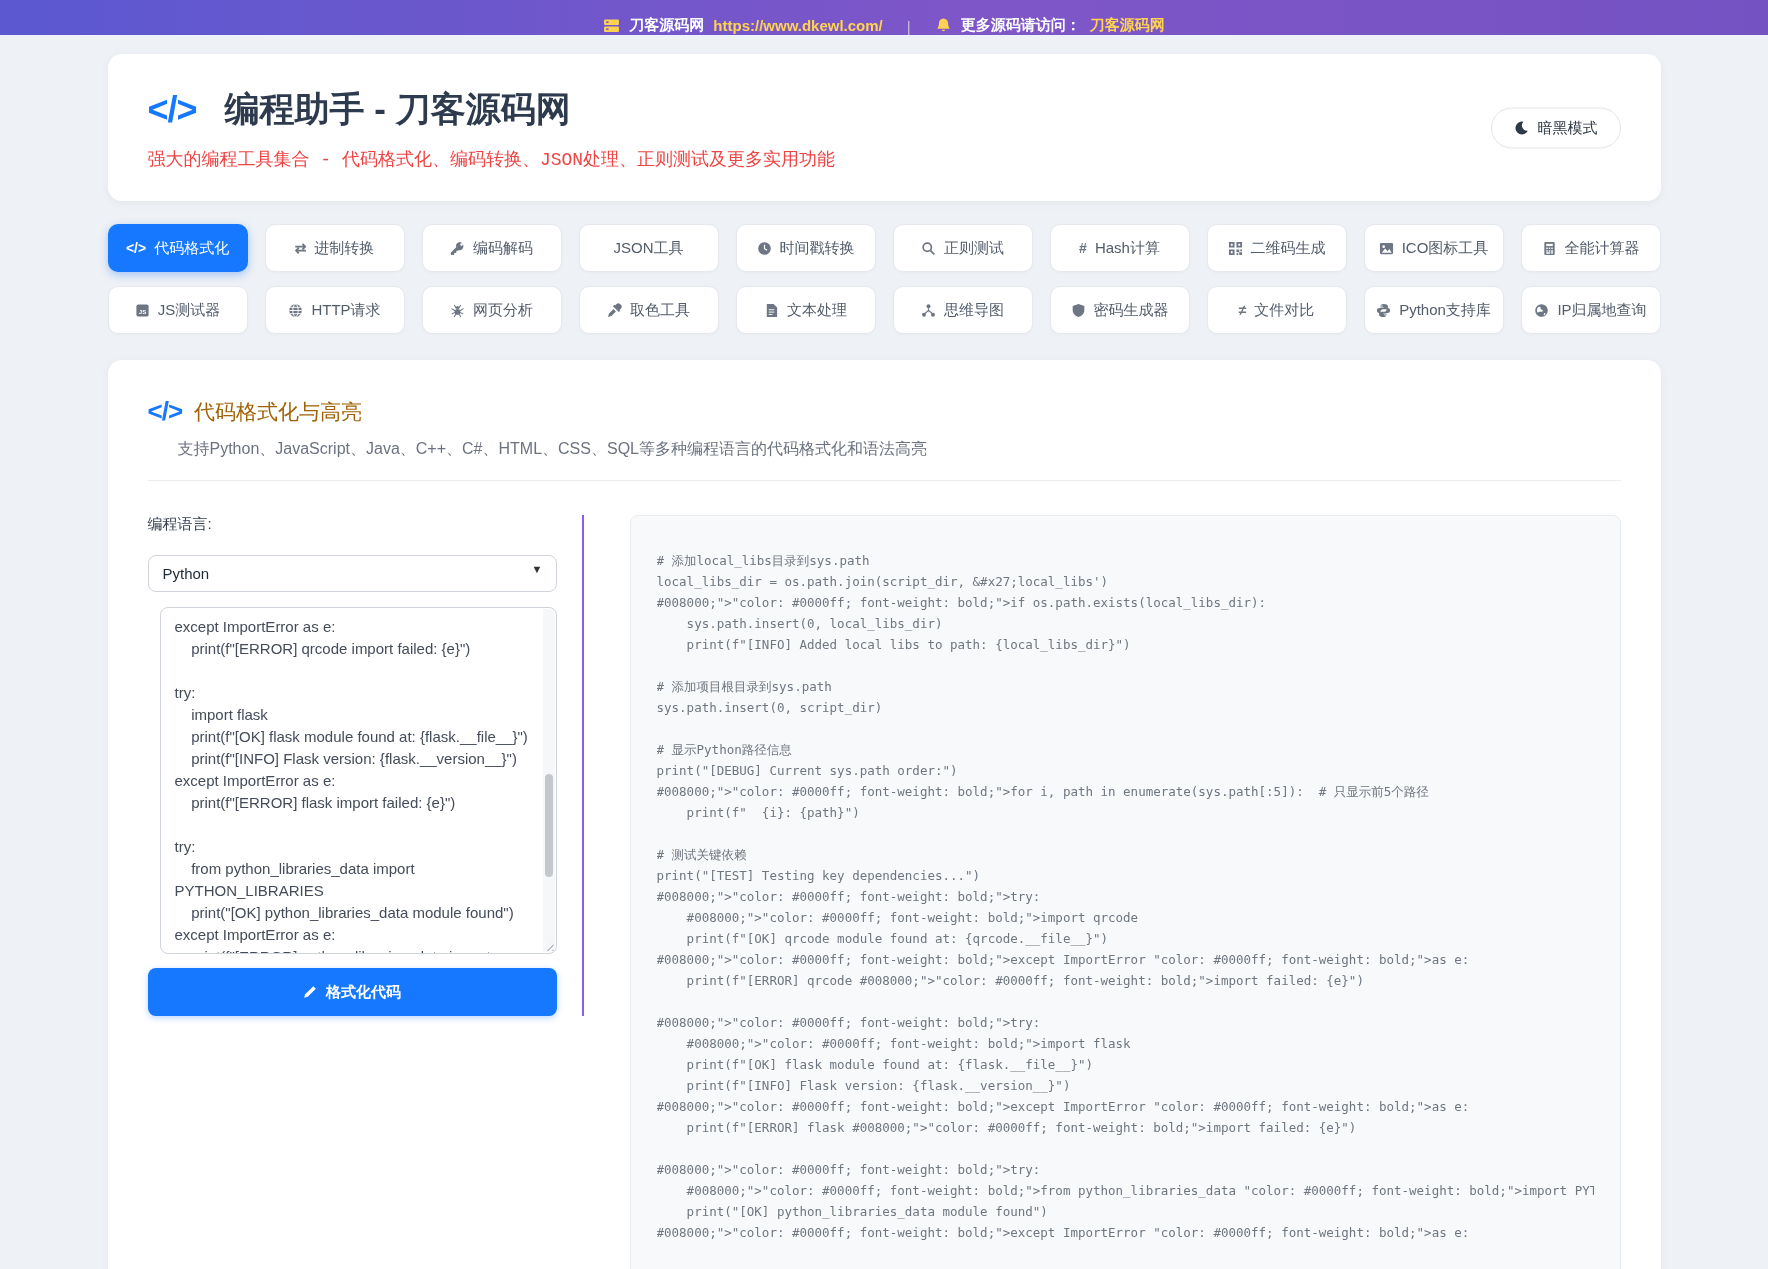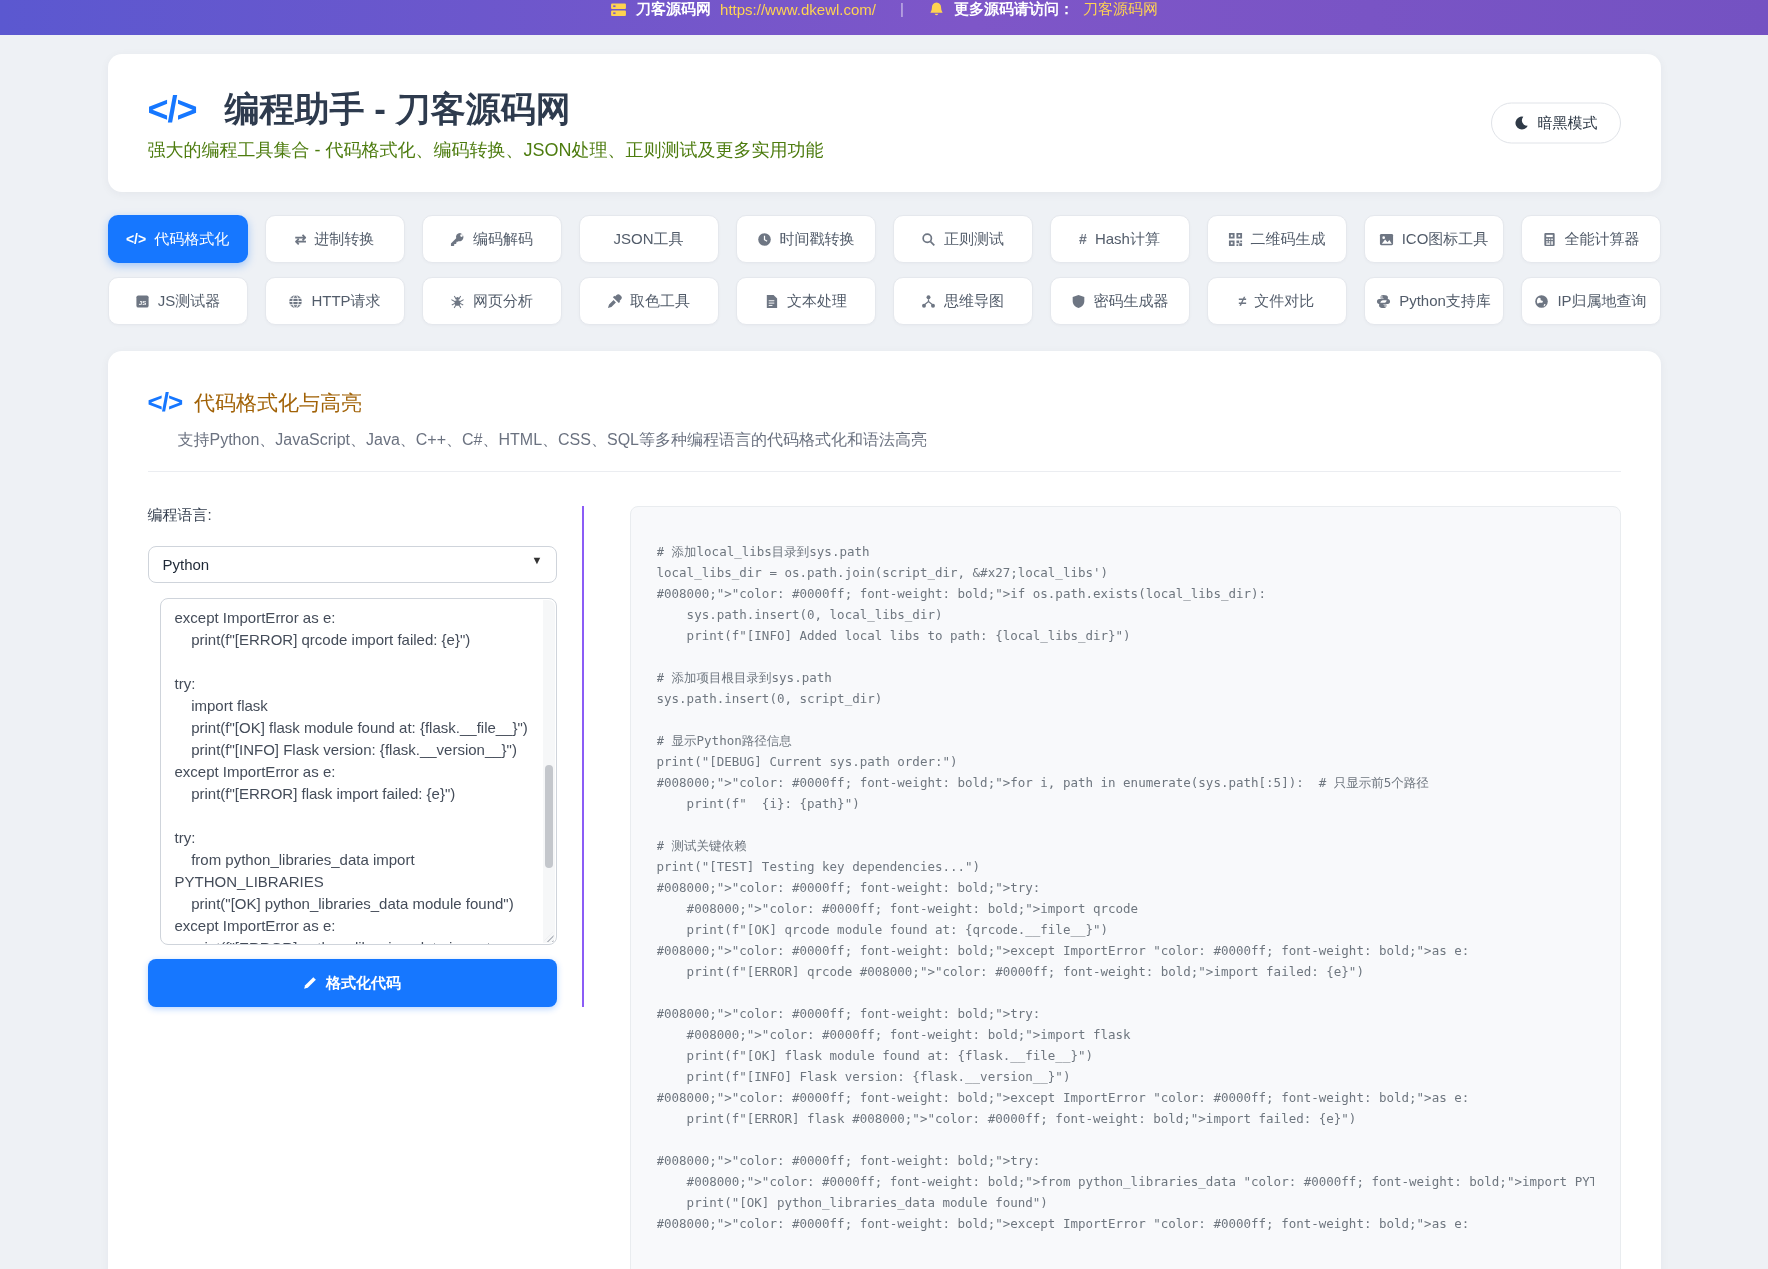--- a/index.html
+++ b/index.html
@@ -6,44 +6,44 @@
   html,body { width:1768px; height:1269px; overflow:hidden; }
   body {
     font-family: "Liberation Sans", sans-serif;
     background:#eef1f5;
     color:#2e3b4e;
   }
   
   .topbar{
     height:35px;
     background:linear-gradient(90deg, var(--topbar-start,#5b58d0) 0%, #7e56c8 55%, var(--topbar-end,#7452c2) 100%);
-    display:flex; align-items:flex-start; justify-content:center;
+    display:flex; align-items:flex-end; justify-content:center;
     gap:14px; font-size:15px; color:#fff; font-weight:600;
   }
   .topbar .ticon{ width:17px;height:17px; display:inline-flex; color:var(--yellow,#ffd351); }
   .topbar .ticon svg{width:100%;height:100%;}
-  .topbar a, .topbar .ylink{ color:var(--yellow,#ffd351); text-decoration:none; font-weight:400; cursor:pointer;}
+  .topbar a, .topbar .ylink{ color:var(--yellow,#ffd351); text-decoration:none; font-weight:700; cursor:pointer;}
   .topbar .sep{ color:rgba(255,255,255,.6); font-weight:400; margin:0 10px;}
   .topbar .grp{ display:flex; align-items:center; gap:9px;}
   
   .container{ width:1553px; margin:0 auto; }
   .card{
     background:#fff; border-radius:14px;
     box-shadow:0 2px 10px rgba(30,40,60,.05);
   }
   
   .header-card{ margin-top:19px; padding:32px 40px 30px; position:relative; }
   .title-row{ display:flex; align-items:center; gap:16px; }
   .code-glyph{
     color:var(--accent,#1677ff); font-weight:800; letter-spacing:-1px;
     font-family:"Liberation Sans", sans-serif;
   }
   .title-row .code-glyph{ font-size:36px; }
   h1.page-title{ font-size:35px; font-weight:700; color:#2e3b4e;margin-left:12px; }
-  .header-sub{ margin-top:5px; font-size:18px; color:#4d7c0f; }
+  .header-sub{ margin-top:14px; font-size:18px; color:#ef4444;font-family:Liberation Mono, monospace; }
   .darkmode-btn{
     position:absolute; right:40px; top:50%; transform:translateY(-50%);
     display:inline-flex; align-items:center; gap:9px;
     border:1px solid #e0e3e8; background:#fff; border-radius:999px;
     padding:10px 22px; font-size:15px; color:#2f3a47; cursor:pointer;
     font-family:inherit;
   }
   .darkmode-btn svg{ width:15px; height:15px; color:#2f3a47;}
   
   .tabs{

